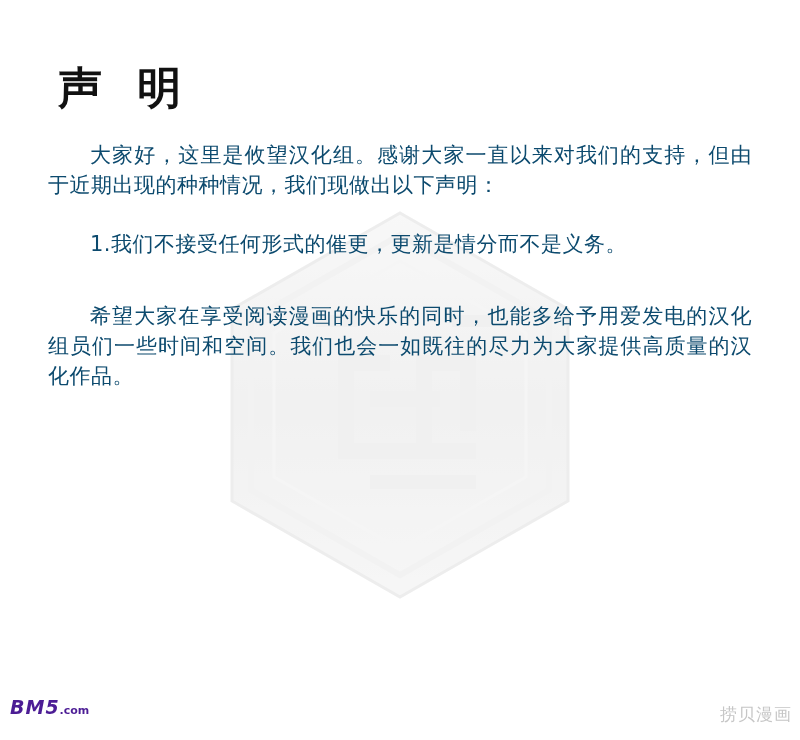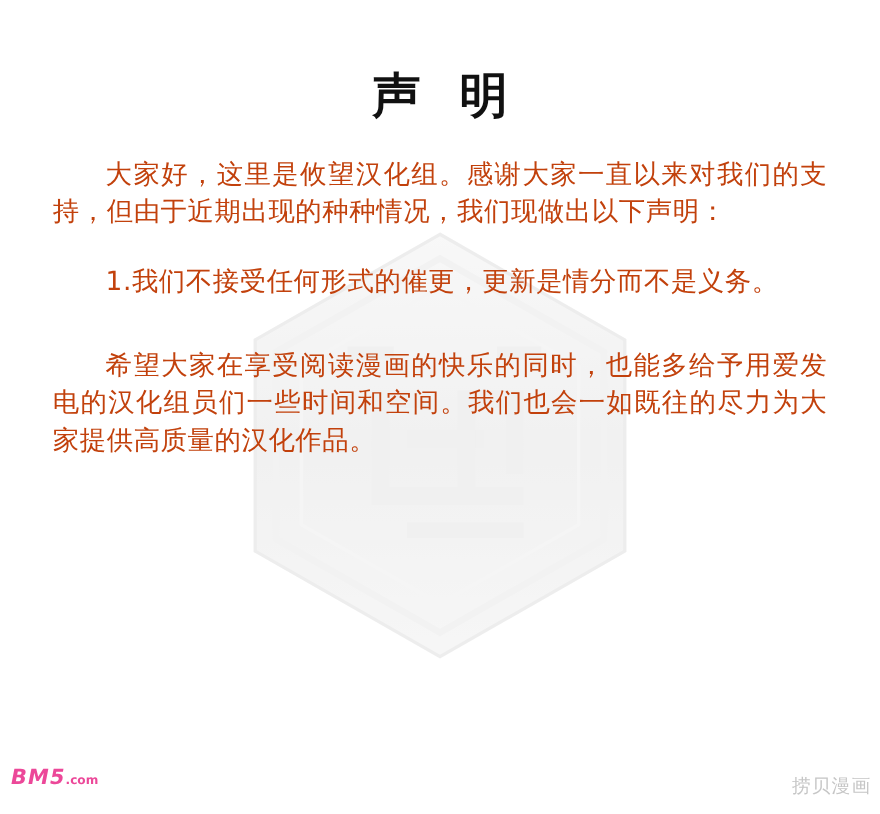--- a/index.html
+++ b/index.html
@@ -32,33 +32,33 @@
   }
 
   
   #content {
     position: relative;
     z-index: 2;
     padding: 0 48px;
   }
 
   .doc-title {
-    text-align: center;
+    text-align: left;
     font-size: 44px;
     font-weight: bold;
     letter-spacing: 10px;
     color: #111111;
     margin: 62px 0 0 0;
     line-height: 1.2;
     text-indent: 10px;
   }
 
   .para {
-    color: #c2410c;
-    font-size: 24px;
+    color: #0c4a6e;
+    font-size: 21px;
     line-height: 1.42;
     margin: 0;
     letter-spacing: 0.5px;
     text-align: justify;
     text-justify: inter-ideograph;
   }
 
   .indent2 {
     text-indent: 2em;
   }
@@ -75,21 +75,21 @@
     color: #b9b9b9;
     font-size: 19px;
     letter-spacing: 1px;
     user-select: none;
   }
   #mark-bl {
     left: 10px;
     bottom: 22px;
     font-weight: bold;
     font-style: italic;
-    color: #ec4899;
+    color: #4c1d95;
   }
   #mark-bl .small {
     font-size: 11px;
     font-style: normal;
     letter-spacing: 0;
   }
   #mark-br {
     right: 8px;
     bottom: 14px;
     color: #c6c6c6;

